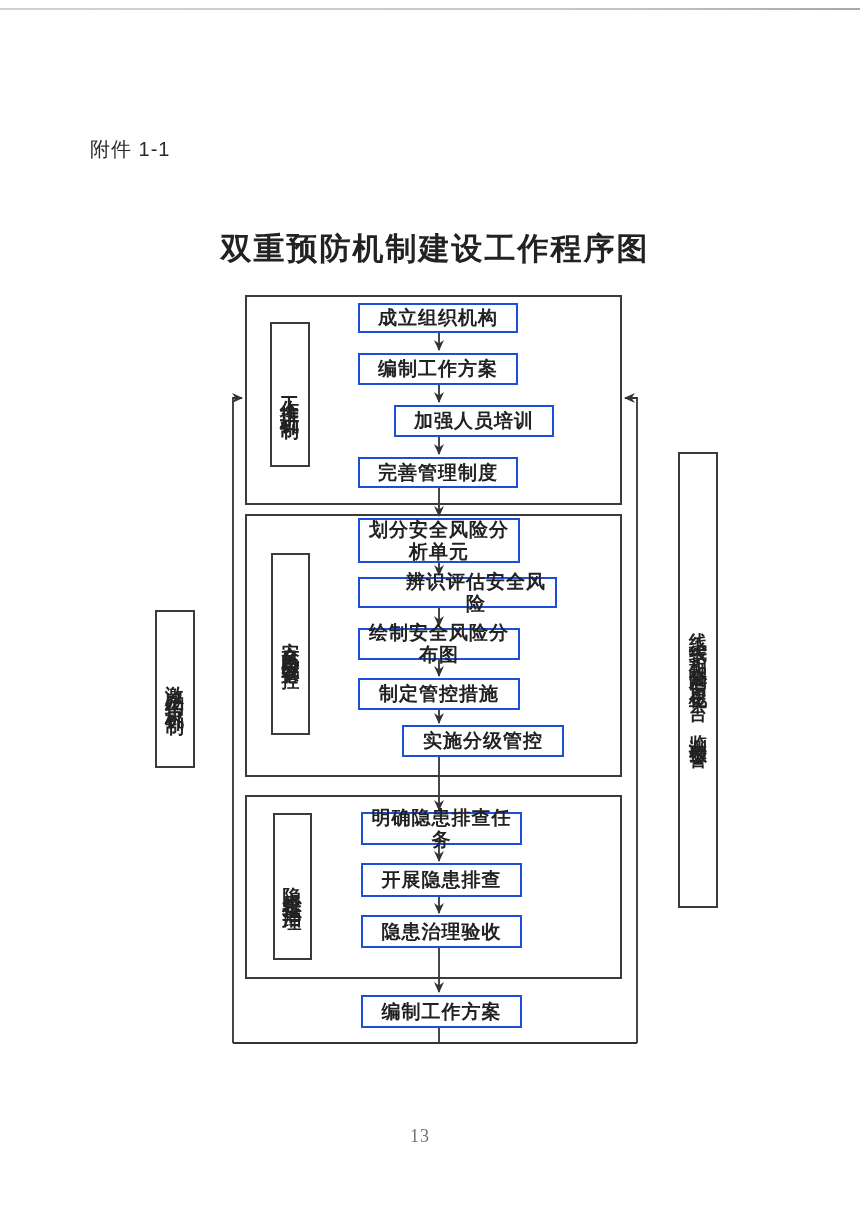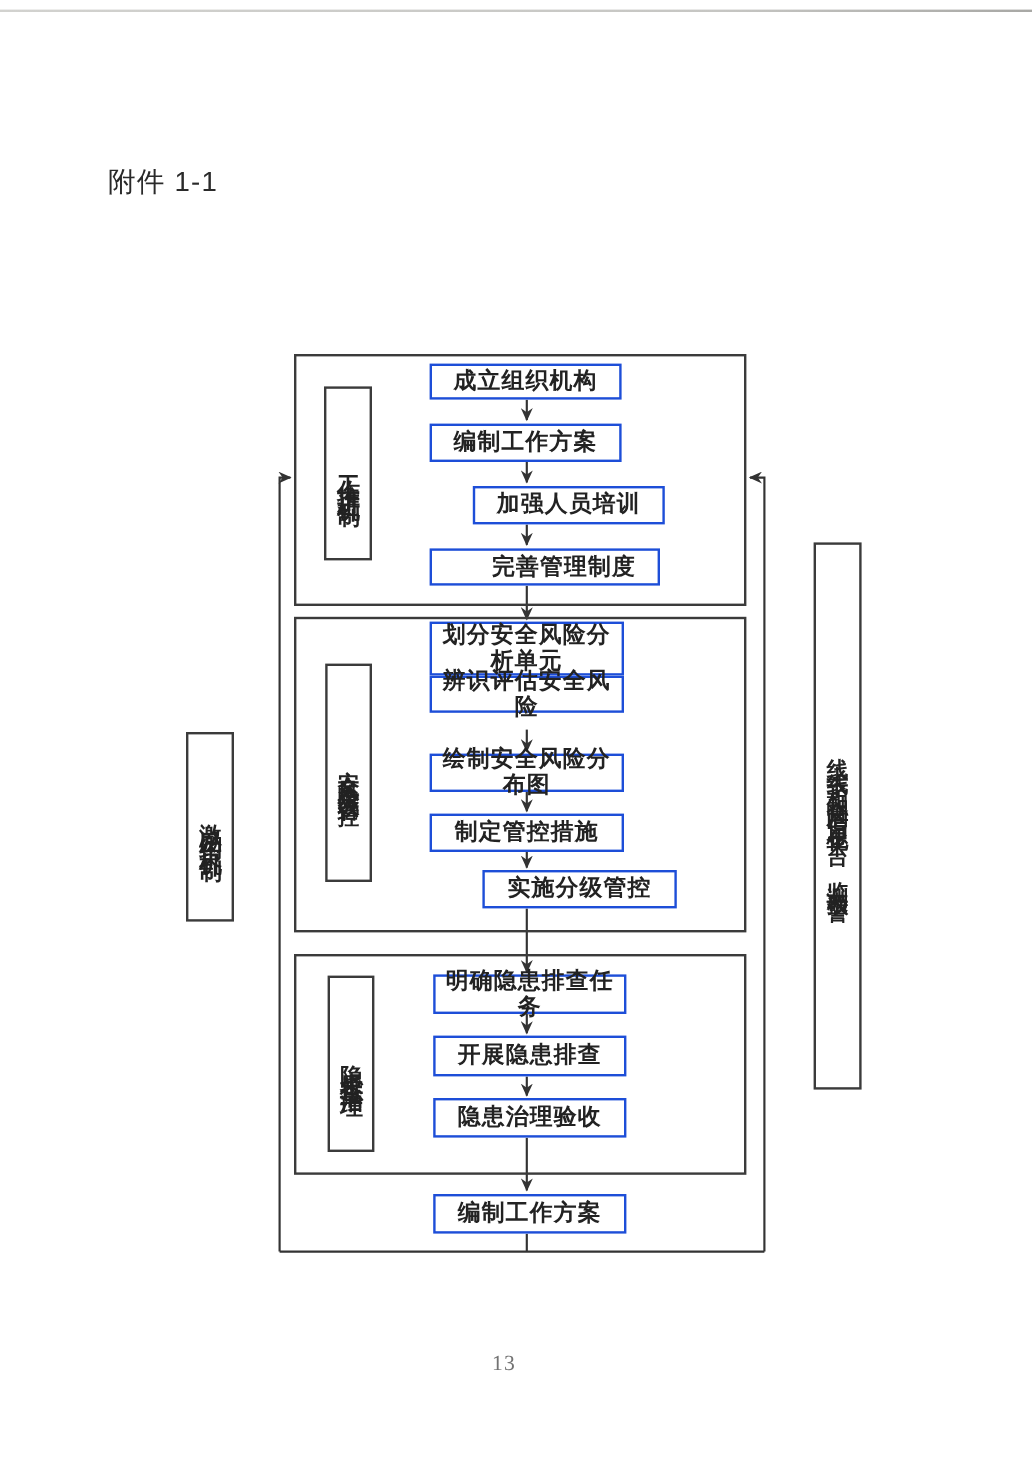--- a/index.html
+++ b/index.html
@@ -10,21 +10,21 @@
     font-family:"Liberation Sans", sans-serif;
     color:#1f1f1f;
     overflow:hidden;
   }
   .scan-line{
     position:absolute;left:0;top:8px;width:860px;height:2px;
     background:linear-gradient(to right,#d2d2cf 0%,#c6c6c3 70%,#a8a8a5 100%);
   }
   .attachment-label{
     position:absolute;left:90px;top:136px;
-    font-size:23px;font-weight:500;letter-spacing:1px;color:#2a2a2a;
+    font-size:20px;font-weight:500;letter-spacing:1px;color:#2a2a2a;
   }
   .diagram-title{
     position:absolute;left:150px;top:228px;width:570px;
     text-align:center;
     font-family:"Liberation Serif", serif;
     font-size:31px;font-weight:600;letter-spacing:2px;color:#222;
   }
   .frame{
     position:absolute;border:2px solid #3b3b3b;background:transparent;
   }
@@ -51,20 +51,21 @@
 </style>
 </head>
 <body>
 
 <div class="page">
 
   <div class="scan-line"></div>
 
   <div class="attachment-label">附件 1-1</div>
 
+  <div class="diagram-title">双重预防机制建设工作程序图</div>
 
   <svg class="connectors" viewBox="0 0 860 1216" xmlns="http://www.w3.org/2000/svg">
     <defs>
       <marker id="ah" markerWidth="12" markerHeight="10" refX="10" refY="5" orient="auto" markerUnits="userSpaceOnUse">
         <path d="M0,0 L11,5 L0,10 L3.5,5 Z" fill="#333333"></path>
       </marker>
     </defs>
 
     <line x1="439" y1="333" x2="439" y2="350" stroke="#333" stroke-width="1.8" marker-end="url(#ah)"></line>
     <line x1="439" y1="385" x2="439" y2="402" stroke="#333" stroke-width="1.8" marker-end="url(#ah)"></line>
@@ -92,24 +93,24 @@
   <div class="vlabel" style="left:270px;top:322px;width:36px;height:141px;">工作推进机制</div>
   <div class="vlabel" style="left:271px;top:553px;width:35px;height:178px;font-size:18px;letter-spacing:4px;">安全风险分级管控</div>
   <div class="vlabel" style="left:273px;top:813px;width:35px;height:143px;">隐患排查治理</div>
 
   <div class="vlabel" style="left:155px;top:610px;width:36px;height:154px;letter-spacing:6px;">激励约束机制</div>
   <div class="vlabel" style="left:678px;top:452px;width:36px;height:452px;font-size:18px;letter-spacing:6px;">线上线下相融合的信息化平台、监测预警</div>
 
   <div class="step" style="left:358px;top:303px;width:156px;height:26px;">成立组织机构</div>
   <div class="step" style="left:358px;top:353px;width:156px;height:28px;">编制工作方案</div>
   <div class="step" style="left:358px;top:405px;width:156px;height:28px;margin-left:36px;">加强人员培训</div>
-  <div class="step" style="left:358px;top:457px;width:156px;height:27px;padding-left:32px;">完善管理制度</div>
+  <div class="step" style="left:358px;top:457px;width:156px;height:27px;">完善管理制度</div>
 
   <div class="step" style="left:358px;top:518px;width:158px;height:41px;">划分安全风险分析单元</div>
-  <div class="step" style="left:358px;top:563px;width:158px;height:27px;">辨识评估安全风险</div>
+  <div class="step" style="left:358px;top:577px;width:158px;height:27px;padding-left:37px;">辨识评估安全风险</div>
   <div class="step" style="left:358px;top:628px;width:158px;height:28px;text-align:center;">绘制安全风险分布图</div>
   <div class="step" style="left:358px;top:678px;width:158px;height:28px;">制定管控措施</div>
   <div class="step" style="left:358px;top:725px;width:158px;height:28px;margin-left:44px;">实施分级管控</div>
 
   <div class="step" style="left:361px;top:812px;width:157px;height:29px;">明确隐患排查任务</div>
   <div class="step" style="left:361px;top:863px;width:157px;height:30px;">开展隐患排查</div>
   <div class="step" style="left:361px;top:915px;width:157px;height:29px;font-family:Liberation Serif, serif;">隐患治理验收</div>
 
   <div class="step" style="left:361px;top:995px;width:157px;height:29px;">编制工作方案</div>
 

